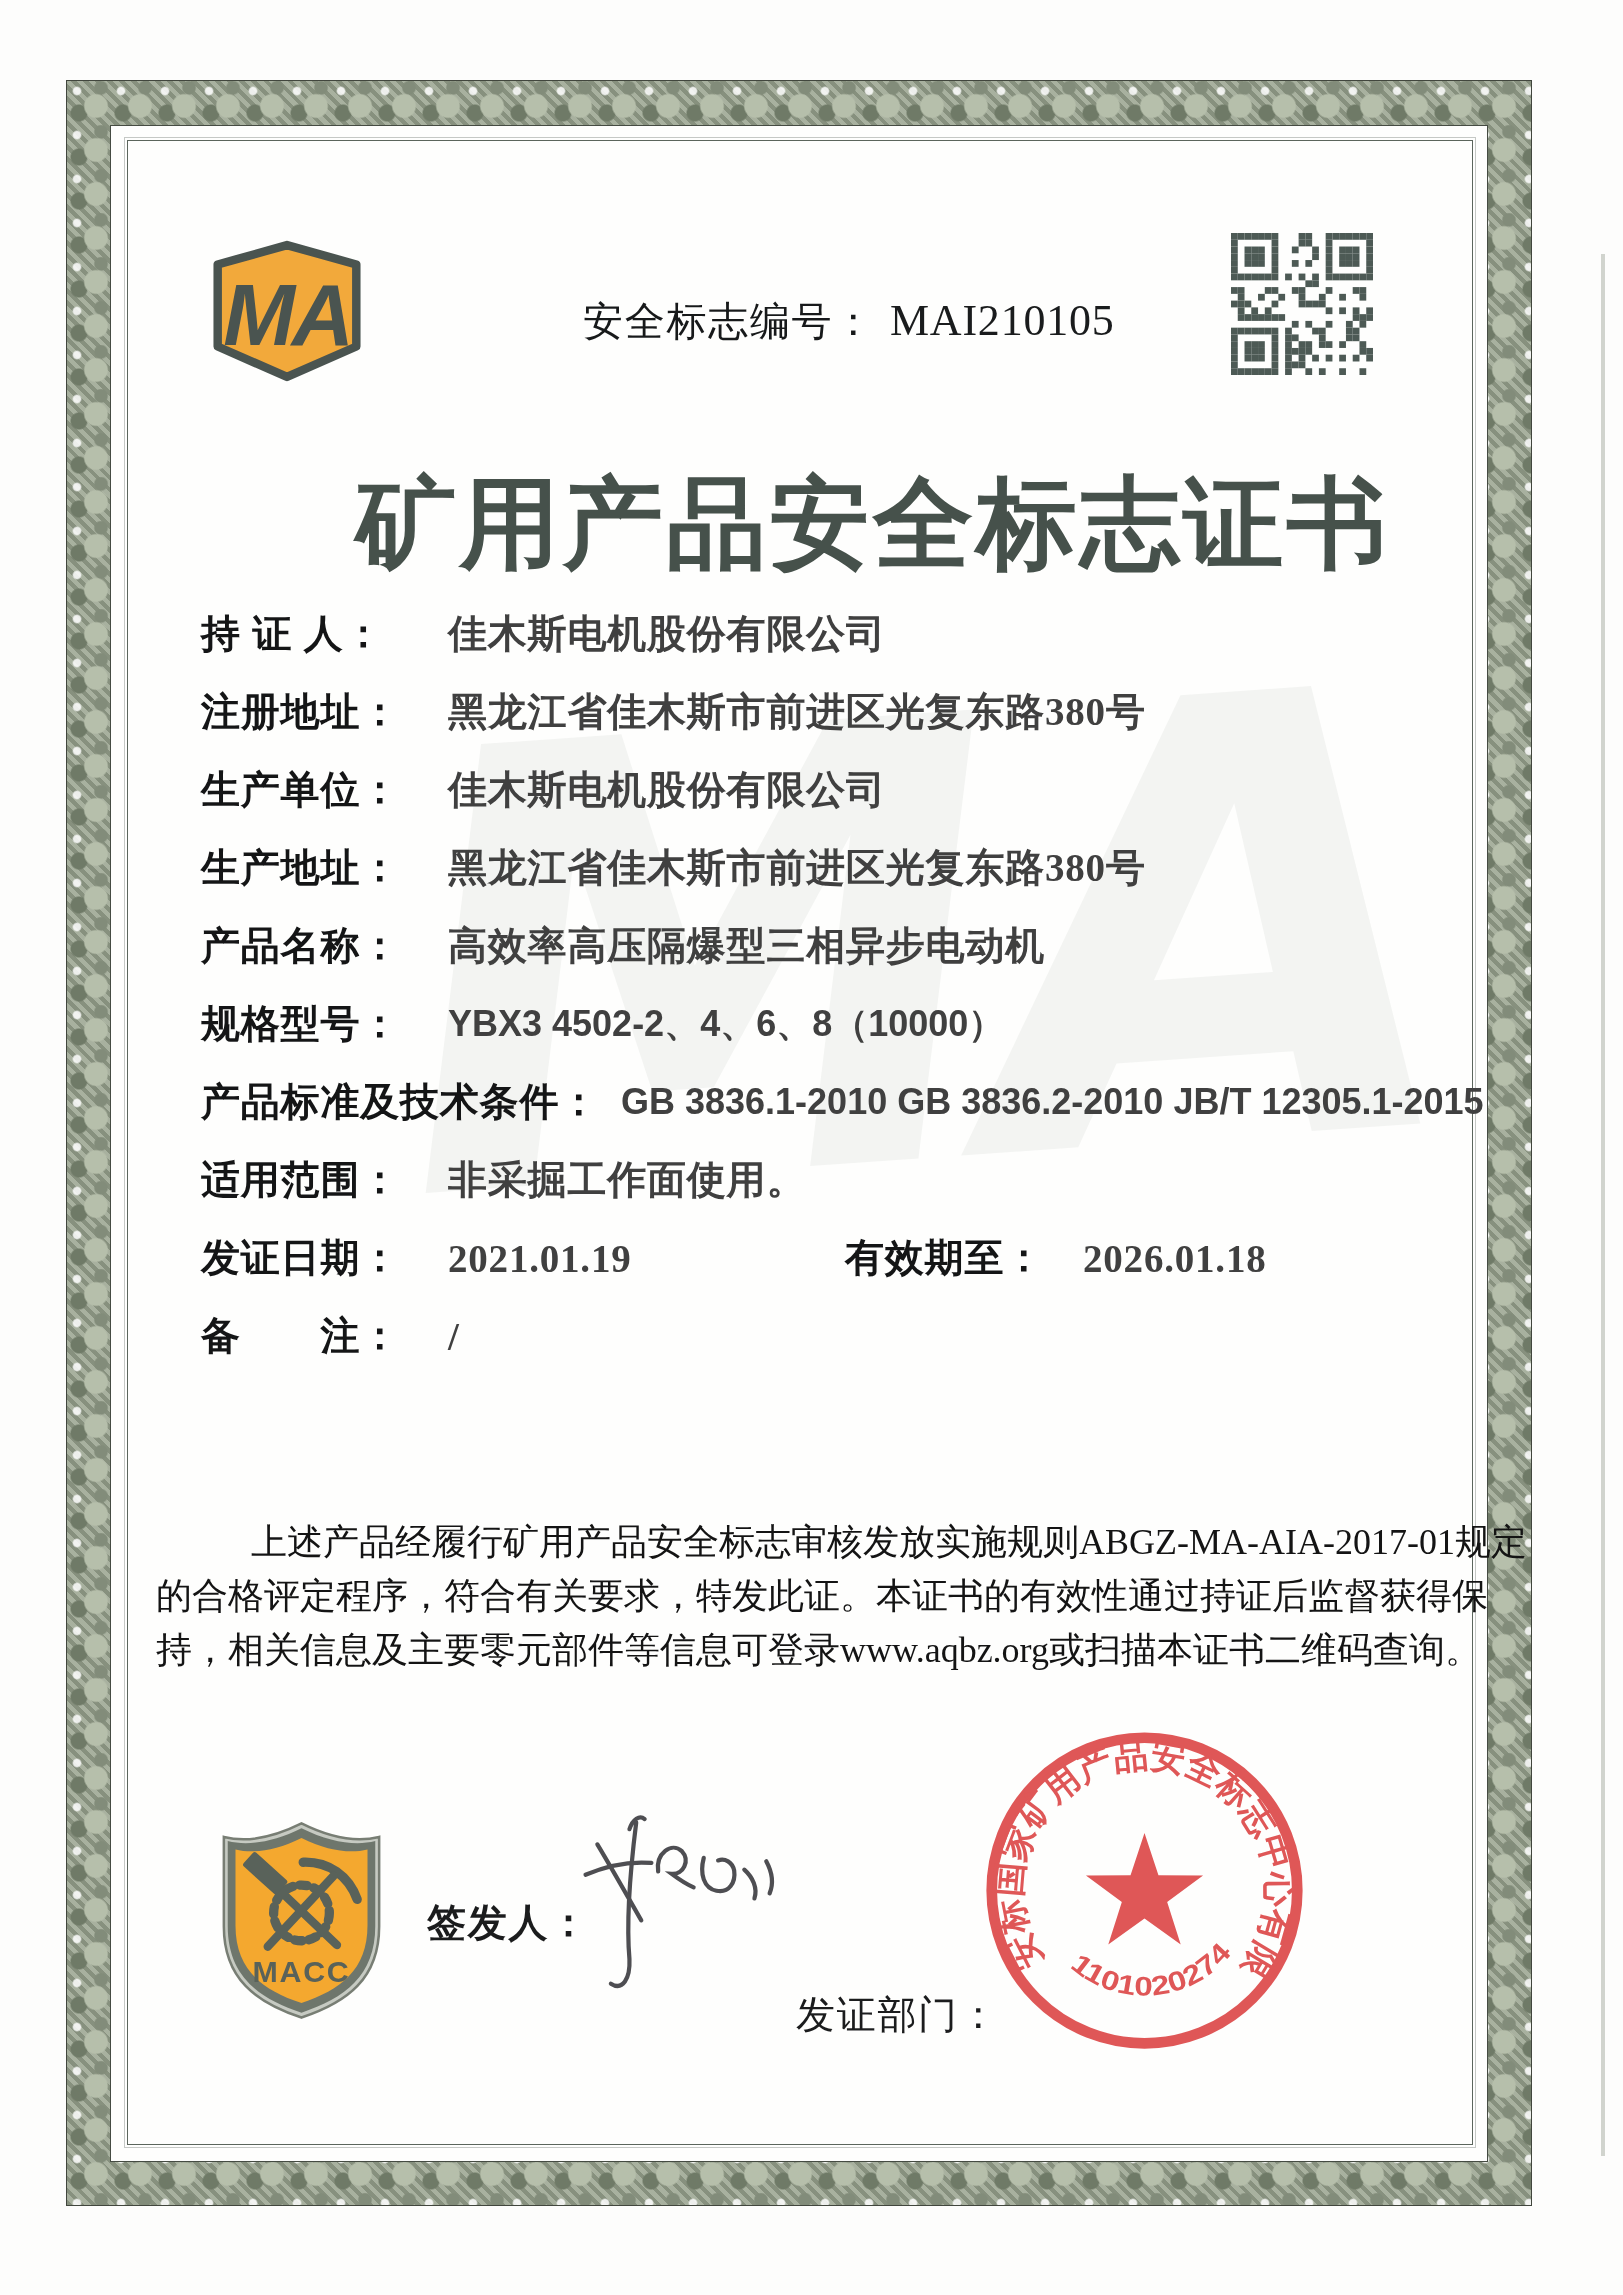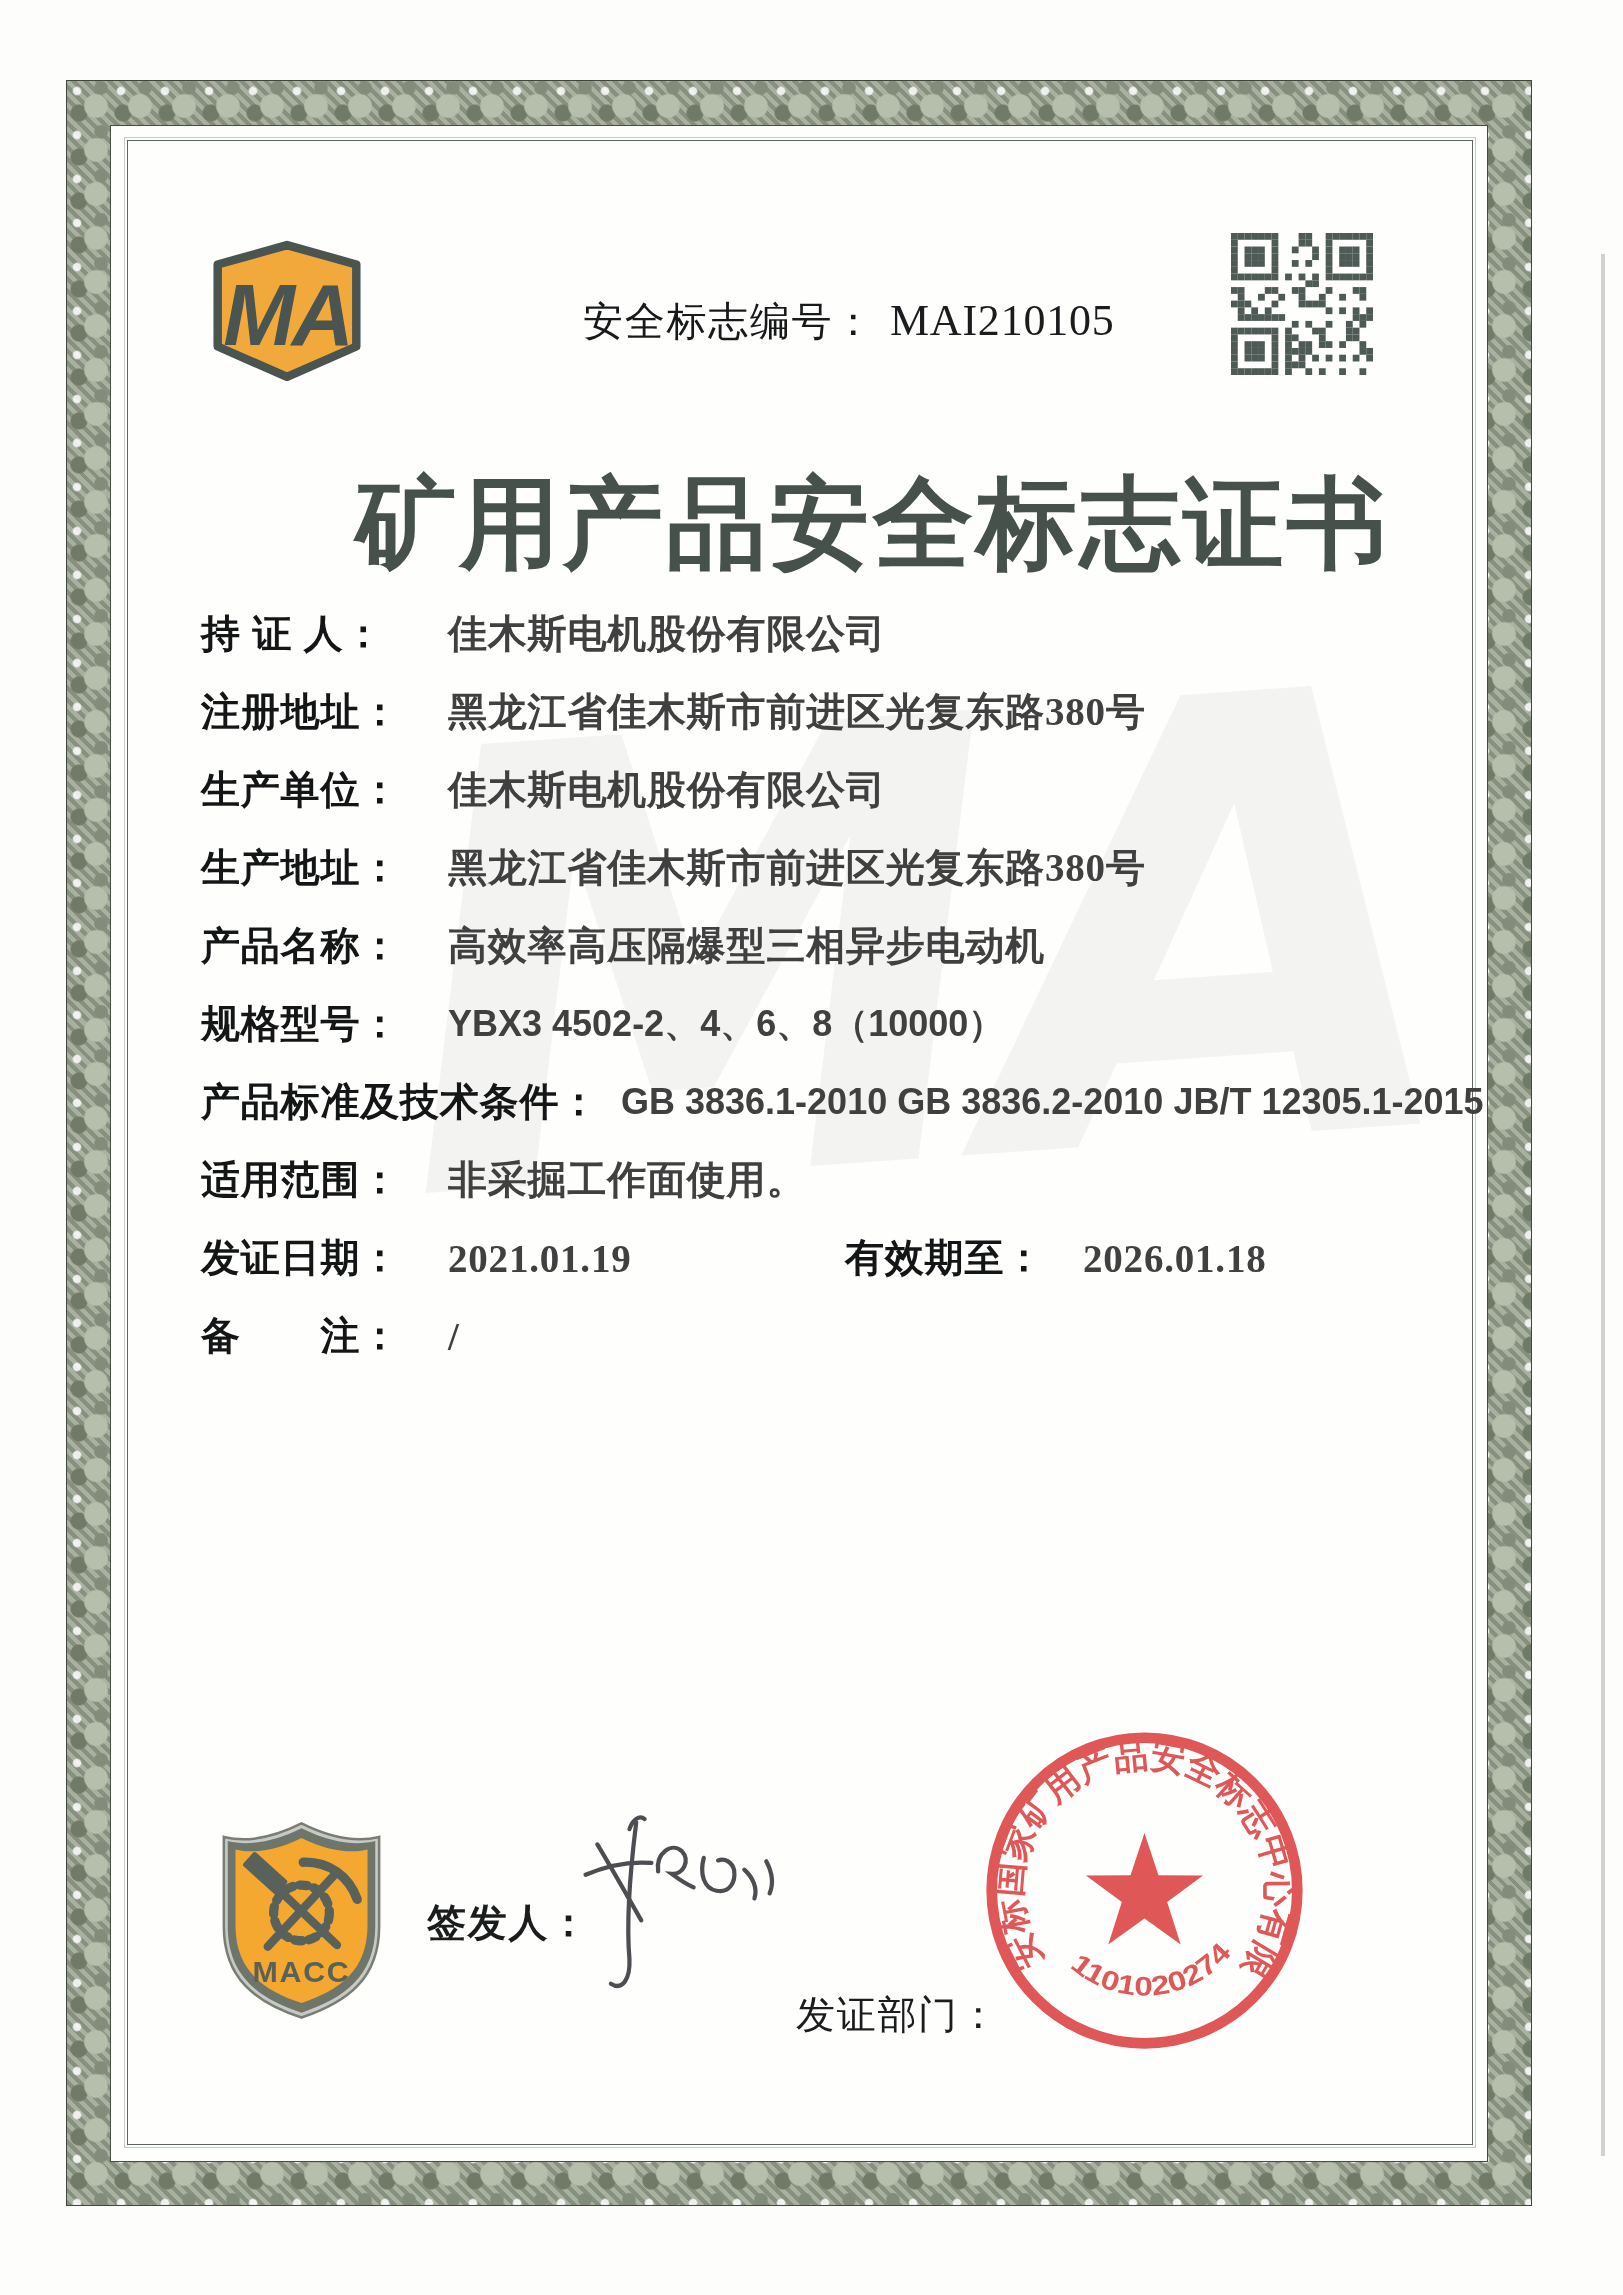--- a/index.html
+++ b/index.html
@@ -328,20 +328,25 @@
       <span class="fvalue dval">2021.01.19</span>
       <span class="flabel l2">有效期至：</span>
       <span class="fvalue dval2">2026.01.18</span>
     </div>
     <div class="frow">
       <span class="flabel">备　　注：</span>
       <span class="fvalue">/</span>
     </div>
   </div>
 
+  <div class="statement">
+    <div class="stline indent">上述产品经履行矿用产品安全标志审核发放实施规则ABGZ-MA-AIA-2017-01规定</div>
+    <div class="stline">的合格评定程序，符合有关要求，特发此证。本证书的有效性通过持证后监督获得保</div>
+    <div class="stline">持，相关信息及主要零元部件等信息可登录www.aqbz.org或扫描本证书二维码查询。</div>
+  </div>
 
   <svg class="macc" viewBox="0 0 228 250">
     <path d="M114,10 C150,28 182,32 206,26 L206,132 C206,194 168,222 114,240 C60,222 22,194 22,132 L22,26 C46,32 78,28 114,10 Z" fill="#c6cac2" stroke="#787e74" stroke-width="3"></path>
     <path d="M114,10 C150,28 182,32 206,26 L206,132 C206,194 168,222 114,240 C60,222 22,194 22,132 L22,26 C46,32 78,28 114,10 Z" fill="#6e766c" transform="translate(114,125) scale(0.95) translate(-114,-125)"></path>
     <path d="M114,10 C150,28 182,32 206,26 L206,132 C206,194 168,222 114,240 C60,222 22,194 22,132 L22,26 C46,32 78,28 114,10 Z" fill="#f4a82f" transform="translate(114,125) scale(0.85) translate(-114,-125)"></path>
     <g stroke="#59625a" fill="none" stroke-linecap="round">
       <circle cx="114" cy="116" r="33" stroke-width="11" stroke-dasharray="9 8"></circle>
       <path d="M72,74 L156,154" stroke-width="10"></path>
       <rect x="44" y="58" width="54" height="22" rx="3" transform="rotate(42 71 69)" fill="#59625a" stroke="none"></rect>
       <path d="M116,56 C146,55 170,72 180,100" stroke-width="11"></path>

